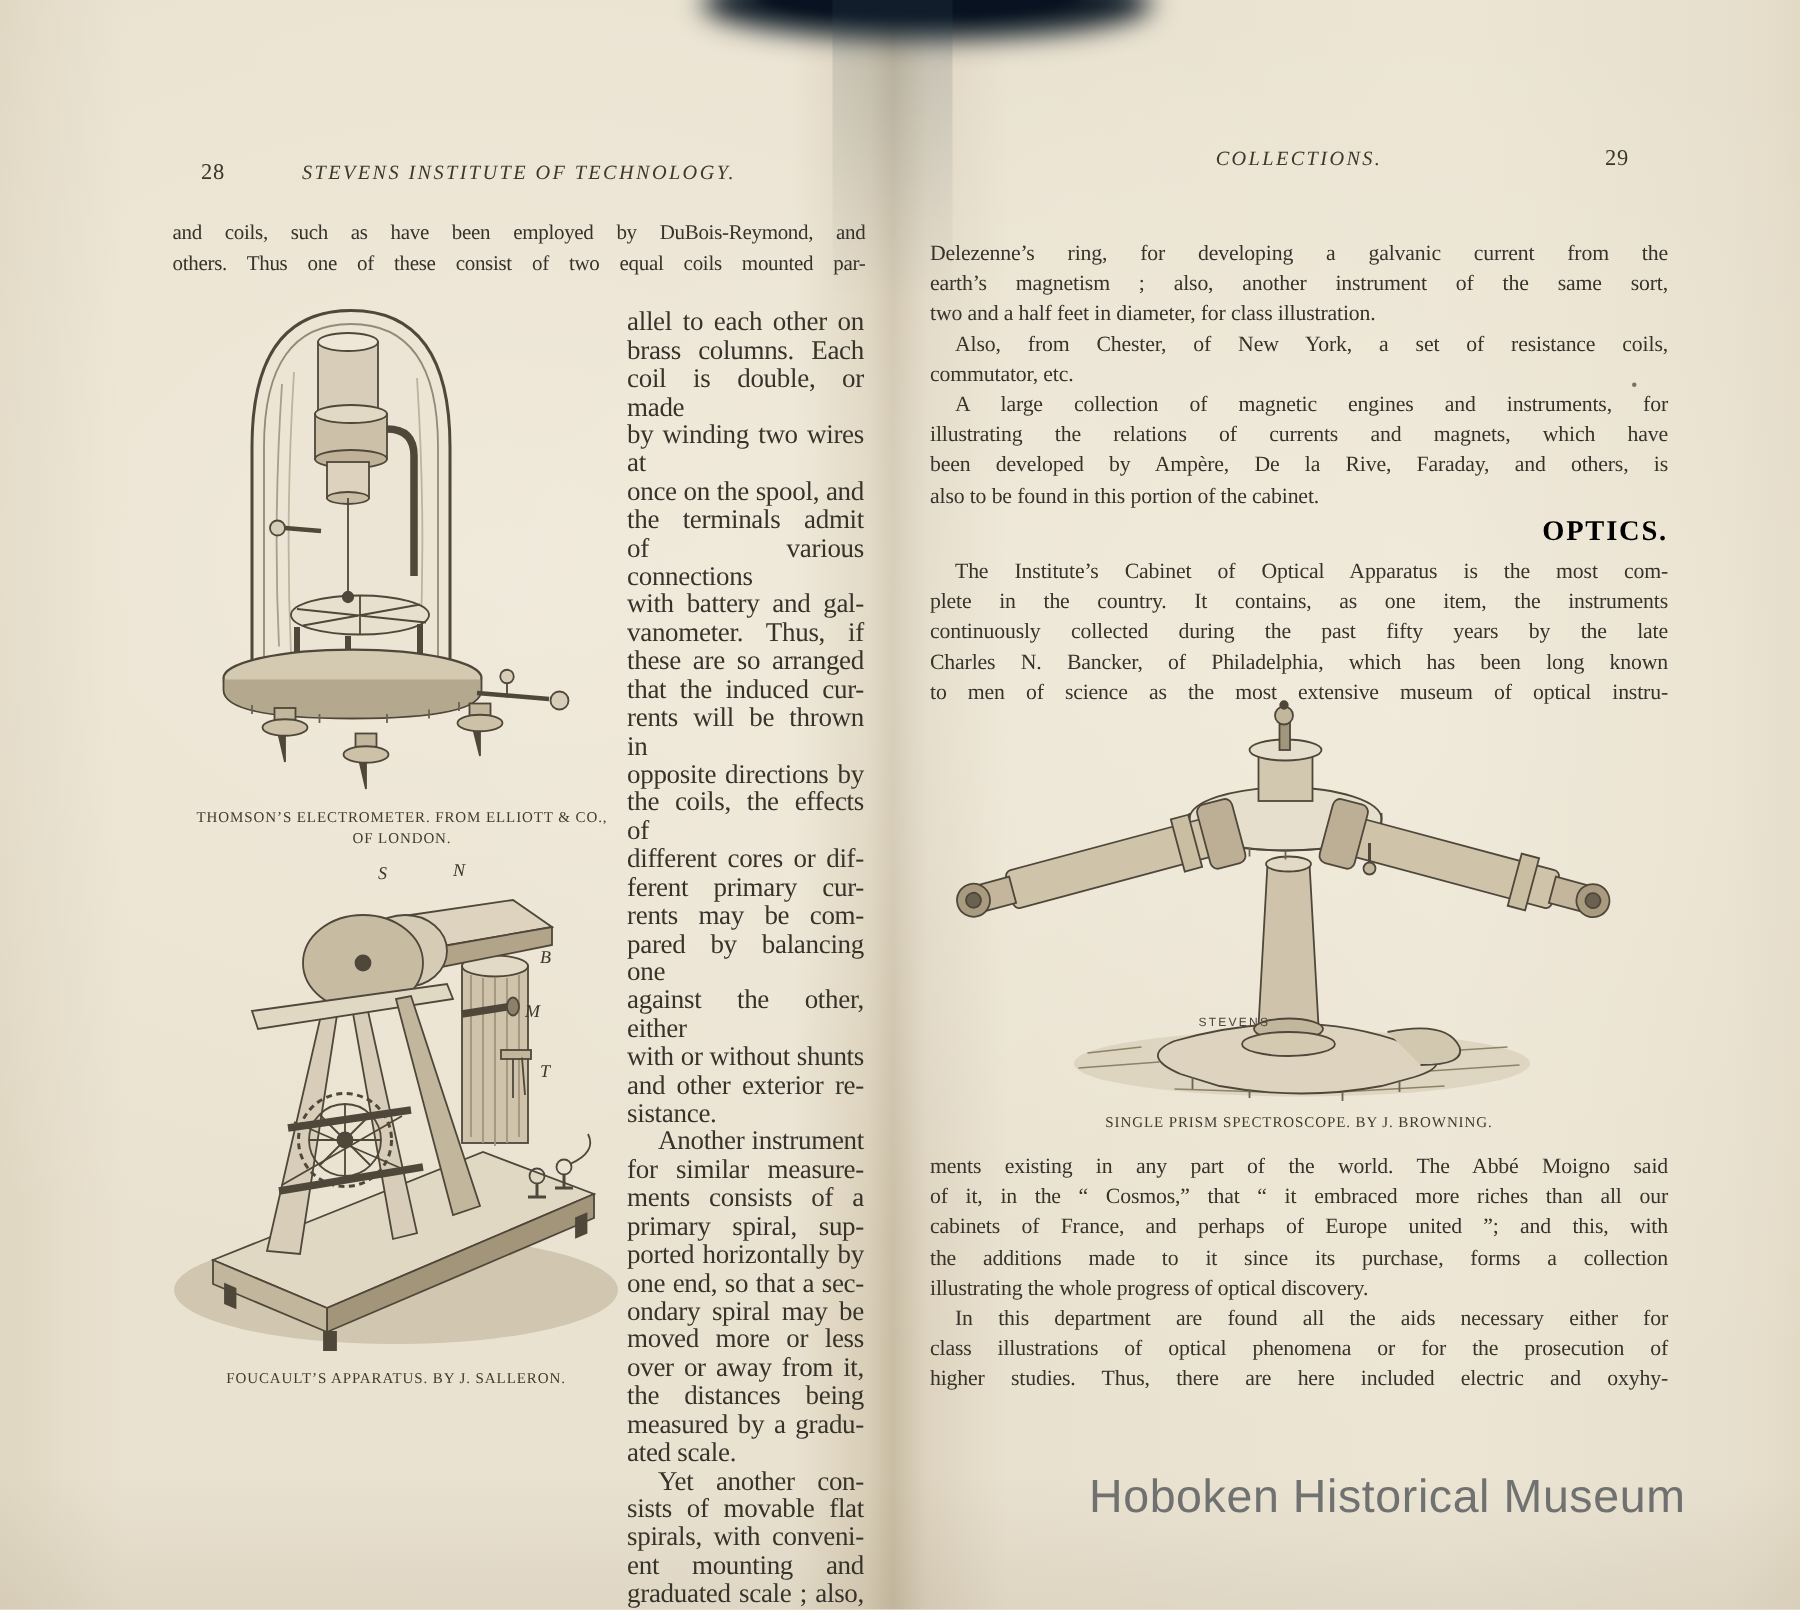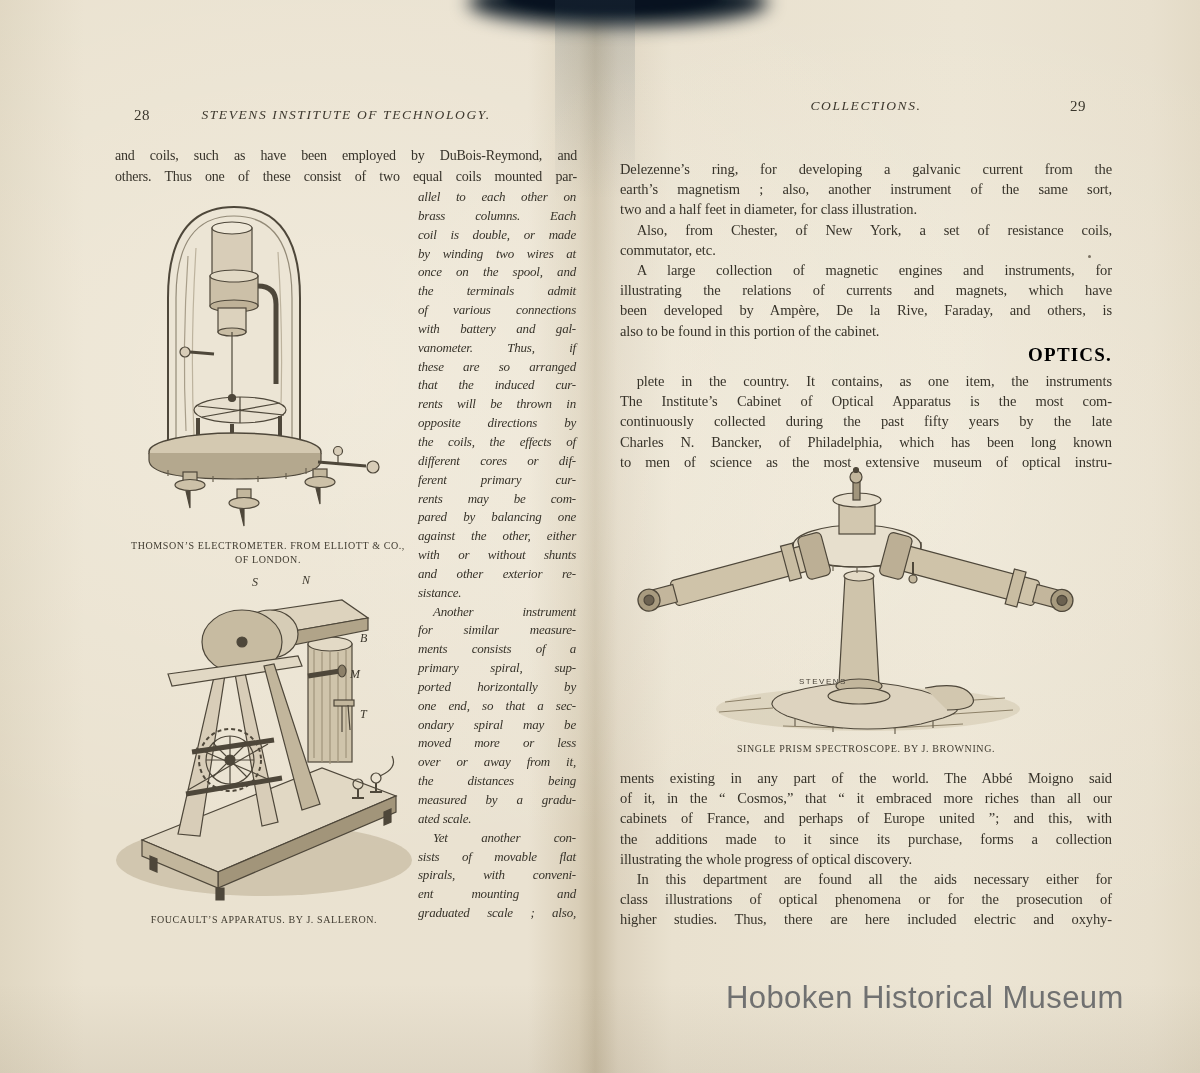--- a/index.html
+++ b/index.html
@@ -28,21 +28,21 @@
   
   .lp-header{position:absolute;left:115px;top:107px;width:462px;height:22px;}
   .rp-header{position:absolute;left:620px;top:98px;width:492px;height:22px;}
   .pagenum{position:absolute;top:0;font-size:15px;letter-spacing:0.5px;color:#3a362c;}
   .runhead{position:absolute;left:0;right:0;text-align:center;font-style:italic;
     font-size:13.5px;letter-spacing:1.6px;color:#3d382e;}
 
   
   .textblock{position:absolute;}
   .lp-intro{left:115px;top:145px;width:462px;font-size:14px;line-height:21px;letter-spacing:-0.2px;}
-  .lp-col{left:418px;top:188px;width:158px;font-size:13px;line-height:18.85px;letter-spacing:-0.2px;font-style:italic;}
+  .lp-col{left:418px;top:205px;width:158px;font-size:18px;line-height:18.85px;letter-spacing:-0.2px;}
   .rp-top{left:620px;top:131px;width:492px;font-size:14.5px;line-height:20.2px;letter-spacing:-0.1px;margin-top:28px;}
   .rp-optics{left:620px;top:371px;width:492px;font-size:14.5px;line-height:20.2px;letter-spacing:-0.1px;}
   .rp-bottom{left:620px;top:768px;width:492px;font-size:14.5px;line-height:20.2px;letter-spacing:-0.1px;}
 
   .line{text-align:justify;text-align-last:justify;}
   .line.endline{text-align-last:left;}
   .para.indent .line:first-child{text-indent:1.15em;}
 
   .section-head{position:absolute;left:620px;top:344px;width:492px;text-align:right;
     font-weight:bold;font-size:19px;letter-spacing:1.2px;color:#000000;}
@@ -277,22 +277,22 @@
       <div class="line">illustrating the relations of currents and magnets, which have</div>
       <div class="line">been developed by Ampère, De la Rive, Faraday, and others, is</div>
       <div class="line endline">also to be found in this portion of the cabinet.</div>
     </div>
   </div>
 
 <div class="section-head">OPTICS.</div>
 
 <div class="textblock rp-optics">
     <div class="para indent">
+      <div class="line">The Institute’s Cabinet of Optical Apparatus is the most com-</div>
       <div class="line">plete in the country.  It contains, as one item, the instruments</div>
-      <div class="line">The Institute’s Cabinet of Optical Apparatus is the most com-</div>
       <div class="line">continuously collected during the past fifty years by the late</div>
       <div class="line">Charles N. Bancker, of Philadelphia, which has been long known</div>
       <div class="line">to men of science as the most extensive museum of optical instru-</div>
     </div>
   </div>
 
 <svg class="figure fig3" viewBox="0 0 464 268">
   <ellipse cx="235" cy="243" rx="152" ry="22" fill="#ccc1a7" opacity="0.45"></ellipse>
   <g stroke="#8d8168" stroke-width="1">
     <path d="M92 236 L128 232 M86 246 L140 242 M310 236 L372 232 M320 248 L380 244 M150 260 L210 262 M260 262 L330 258"></path>

